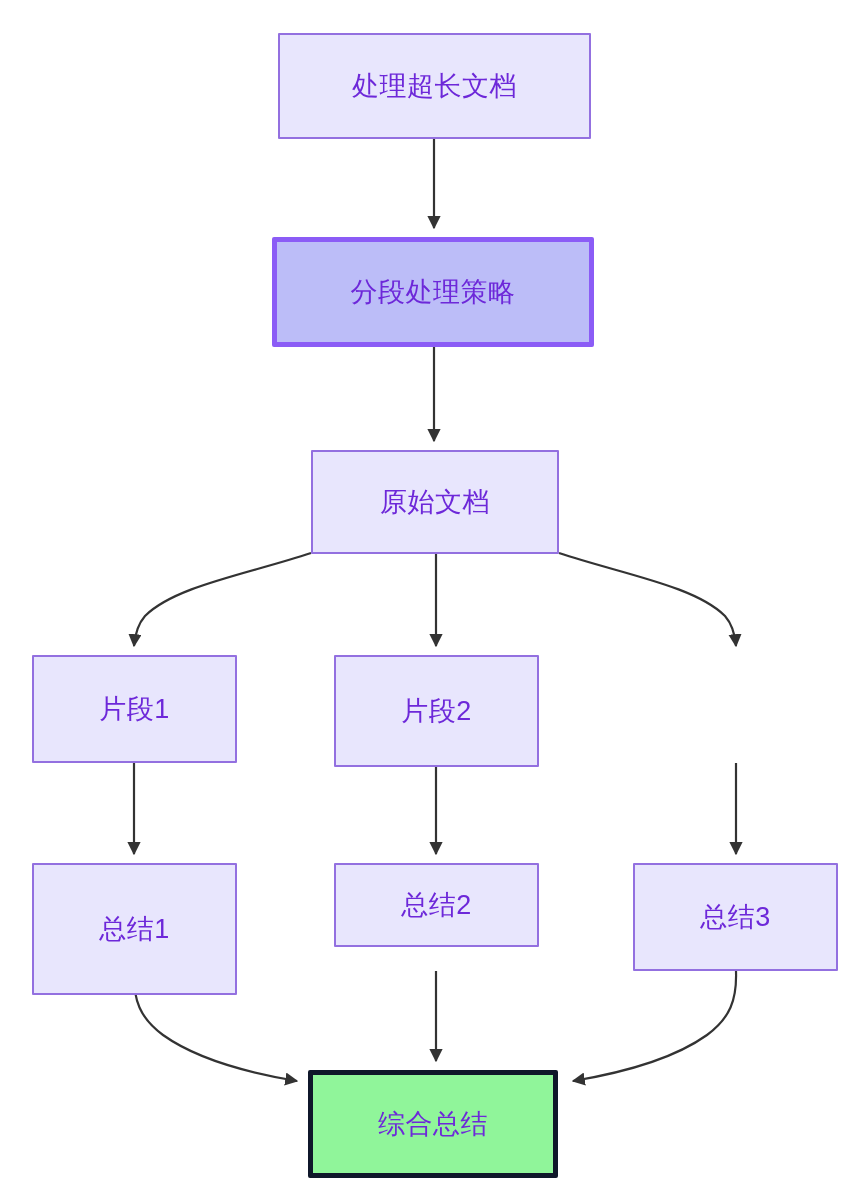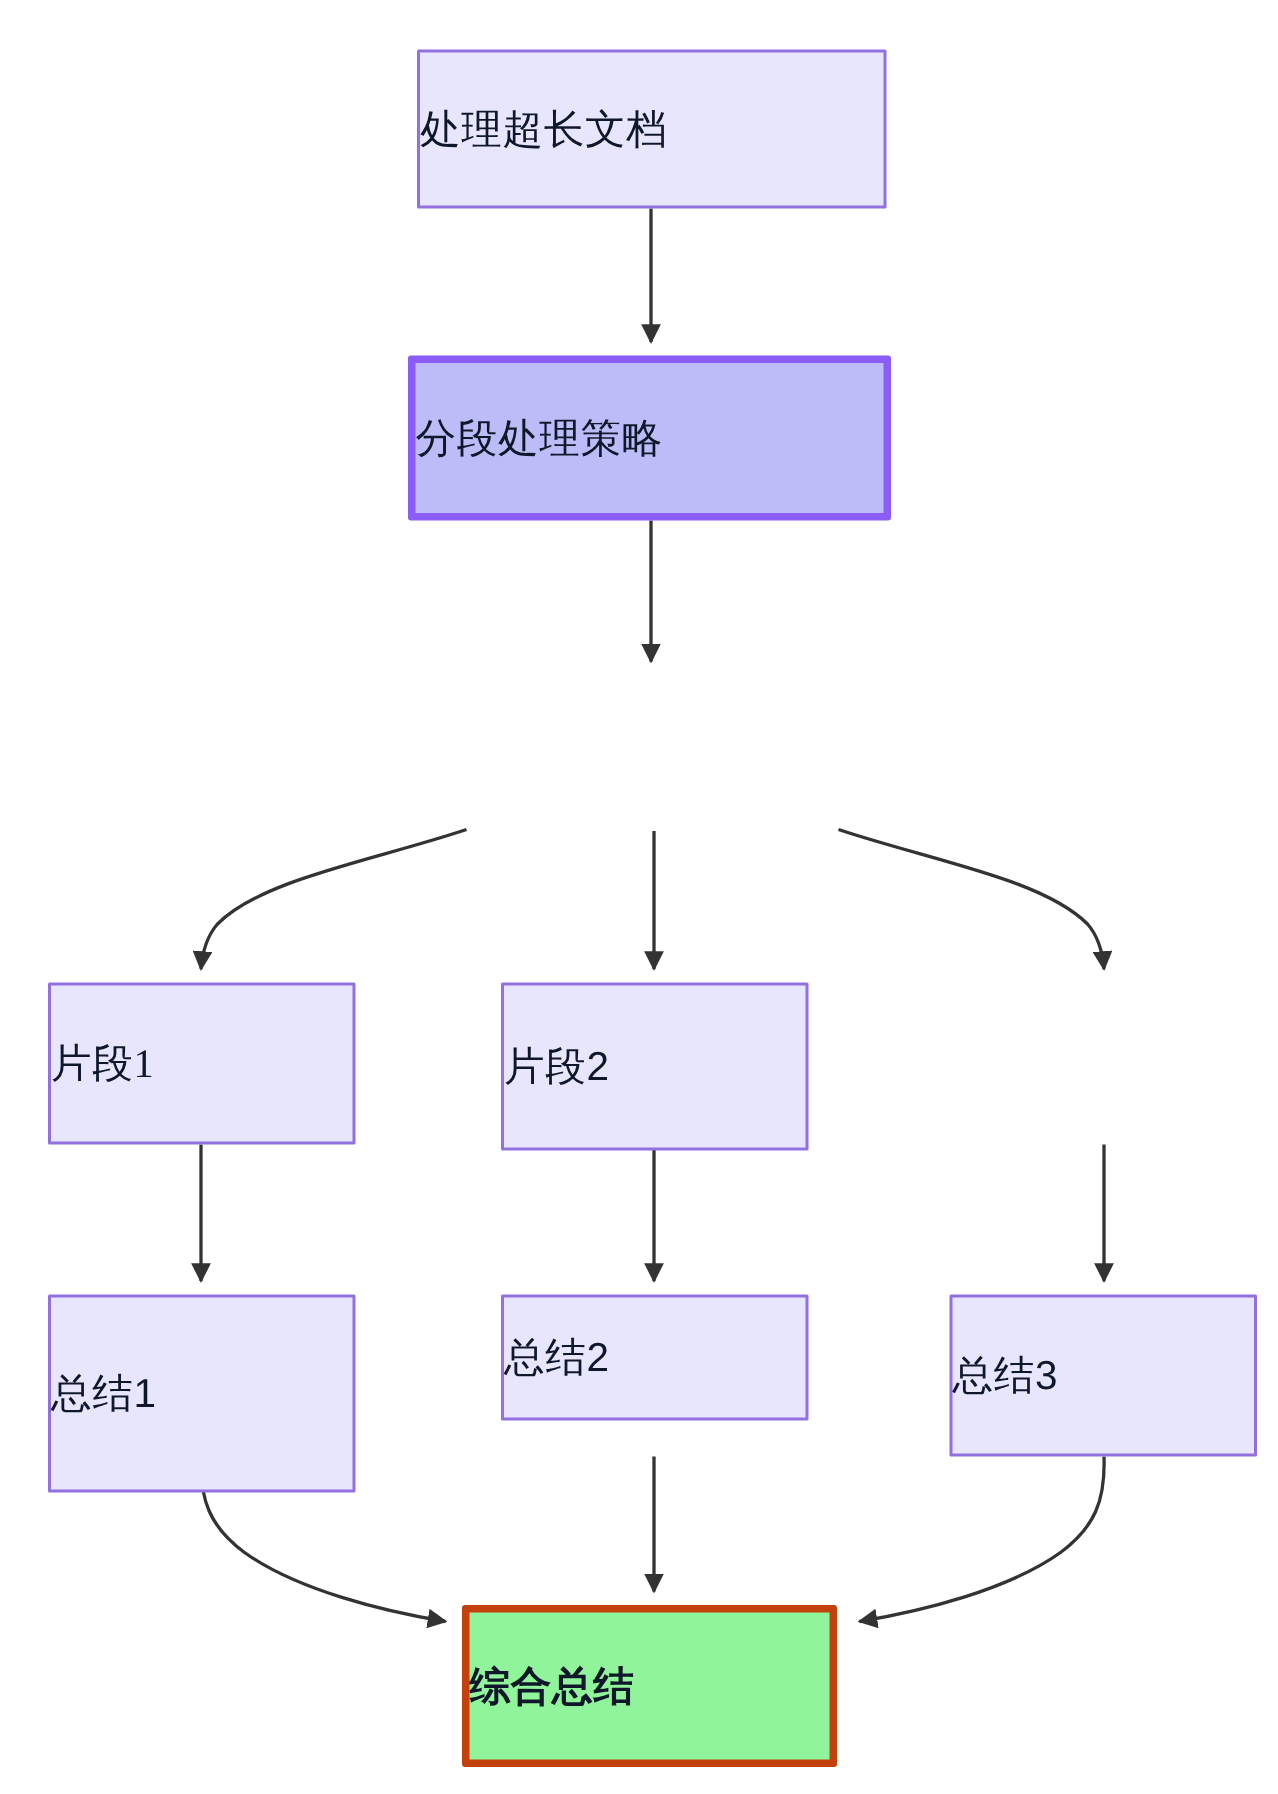--- a/index.html
+++ b/index.html
@@ -23,42 +23,42 @@
     left: 0;
     top: 0;
     width: 852px;
     height: 1196px;
   }
   .node {
     position: absolute;
     box-sizing: border-box;
     display: flex;
     align-items: center;
+    justify-content: center;
     text-align: center;
-    color: #0f172a;
+    color: #6d28d9;
     font-size: 27px;
     line-height: 1.2;
     letter-spacing: 0.5px;
     z-index: 2;
   }
   .node-normal {
     background: #e8e6fd;
     border: 2px solid #9370e0;
     border-radius: 1px;
   }
   .node-emphasis {
     background: #bcbdf8;
     border: 5px solid #8b5cf6;
     border-radius: 2px;
   }
   .node-result {
     background: #90f59a;
-    border: 5px solid #c2410c;
+    border: 5px solid #0f172a;
     border-radius: 2px;
-    font-weight: bold;
   }
   .node-label {
     pointer-events: none;
     white-space: nowrap;
   }
 </style>
 </head>
 <body>
 
 <div id="diagram-root">
@@ -96,22 +96,25 @@
   </svg>
 
   <div class="node node-normal" style="left:278px; top:33px; width:313px; height:106px;">
     <span class="node-label">处理超长文档</span>
   </div>
 
   <div class="node node-emphasis" style="left:272px; top:237px; width:322px; height:110px;">
     <span class="node-label">分段处理策略</span>
   </div>
 
+  <div class="node node-normal" style="left:311px; top:450px; width:248px; height:104px;">
+    <span class="node-label">原始文档</span>
+  </div>
 
-  <div class="node node-normal" style="left:32px; top:655px; width:205px; height:108px;font-family:Liberation Serif, serif;">
+  <div class="node node-normal" style="left:32px; top:655px; width:205px; height:108px;">
     <span class="node-label">片段1</span>
   </div>
 
   <div class="node node-normal" style="left:334px; top:655px; width:205px; height:112px;">
     <span class="node-label">片段2</span>
   </div>
 
 
   <div class="node node-normal" style="left:32px; top:863px; width:205px; height:132px;">
     <span class="node-label">总结1</span>

